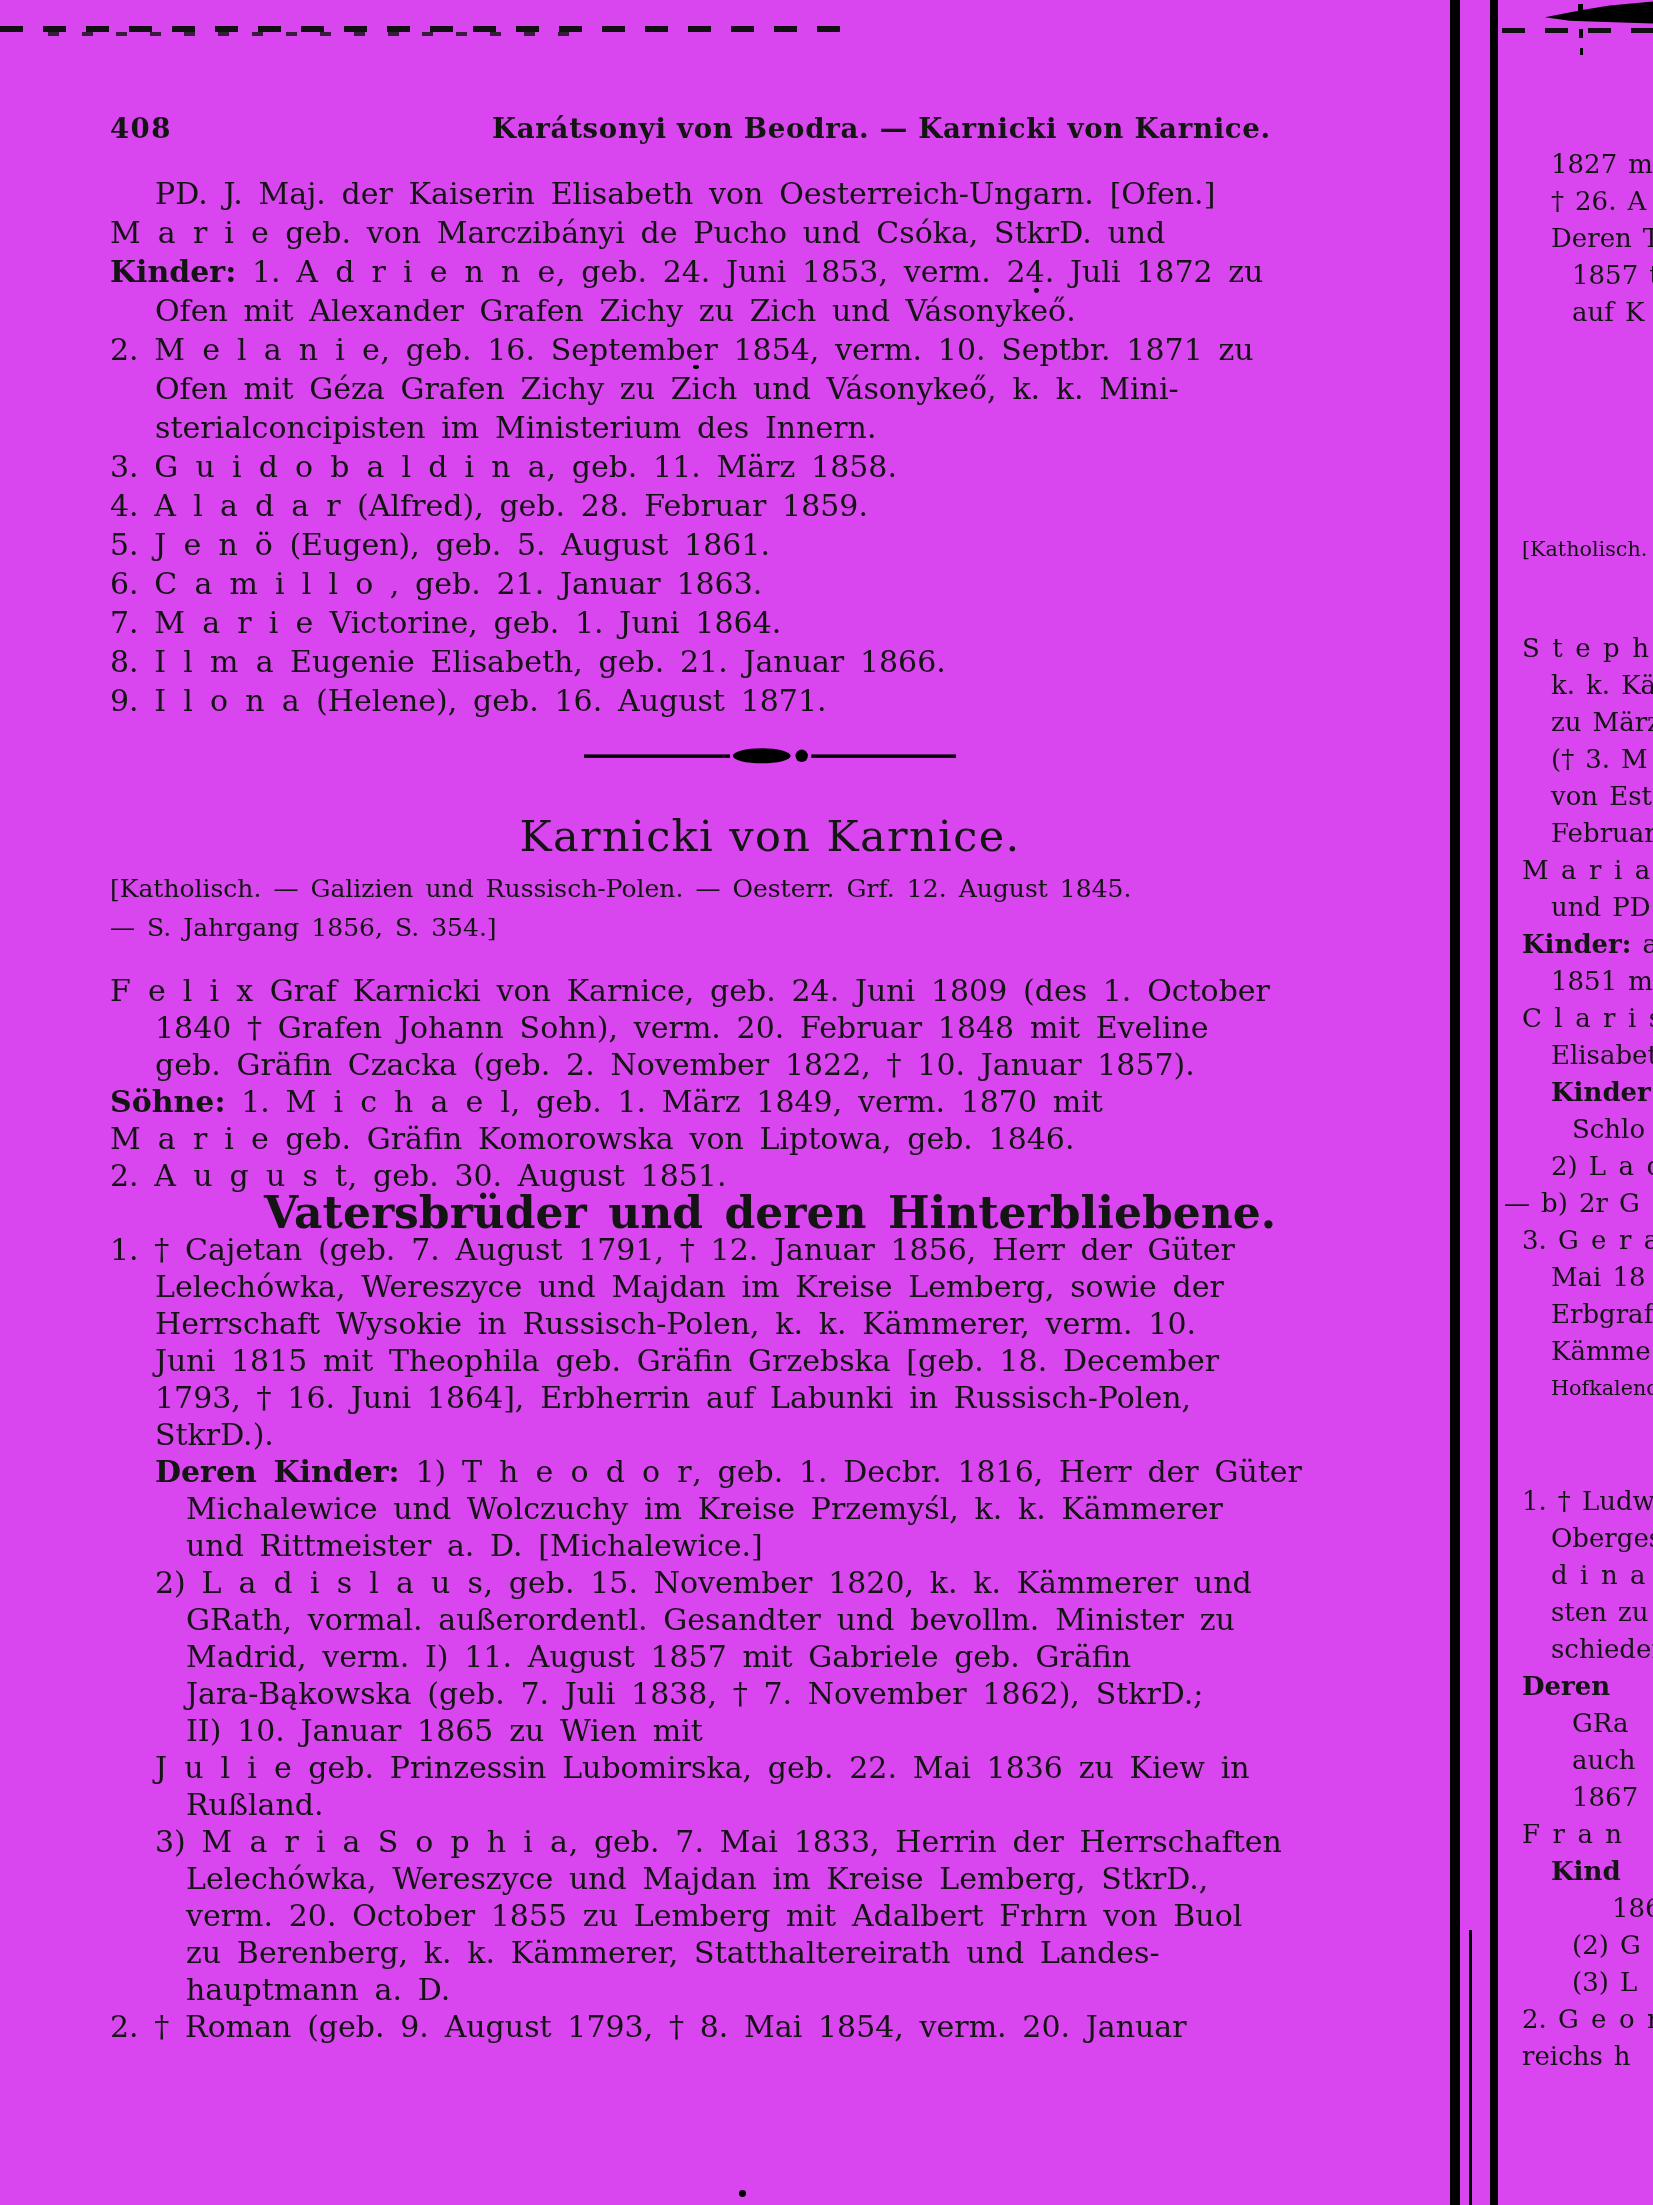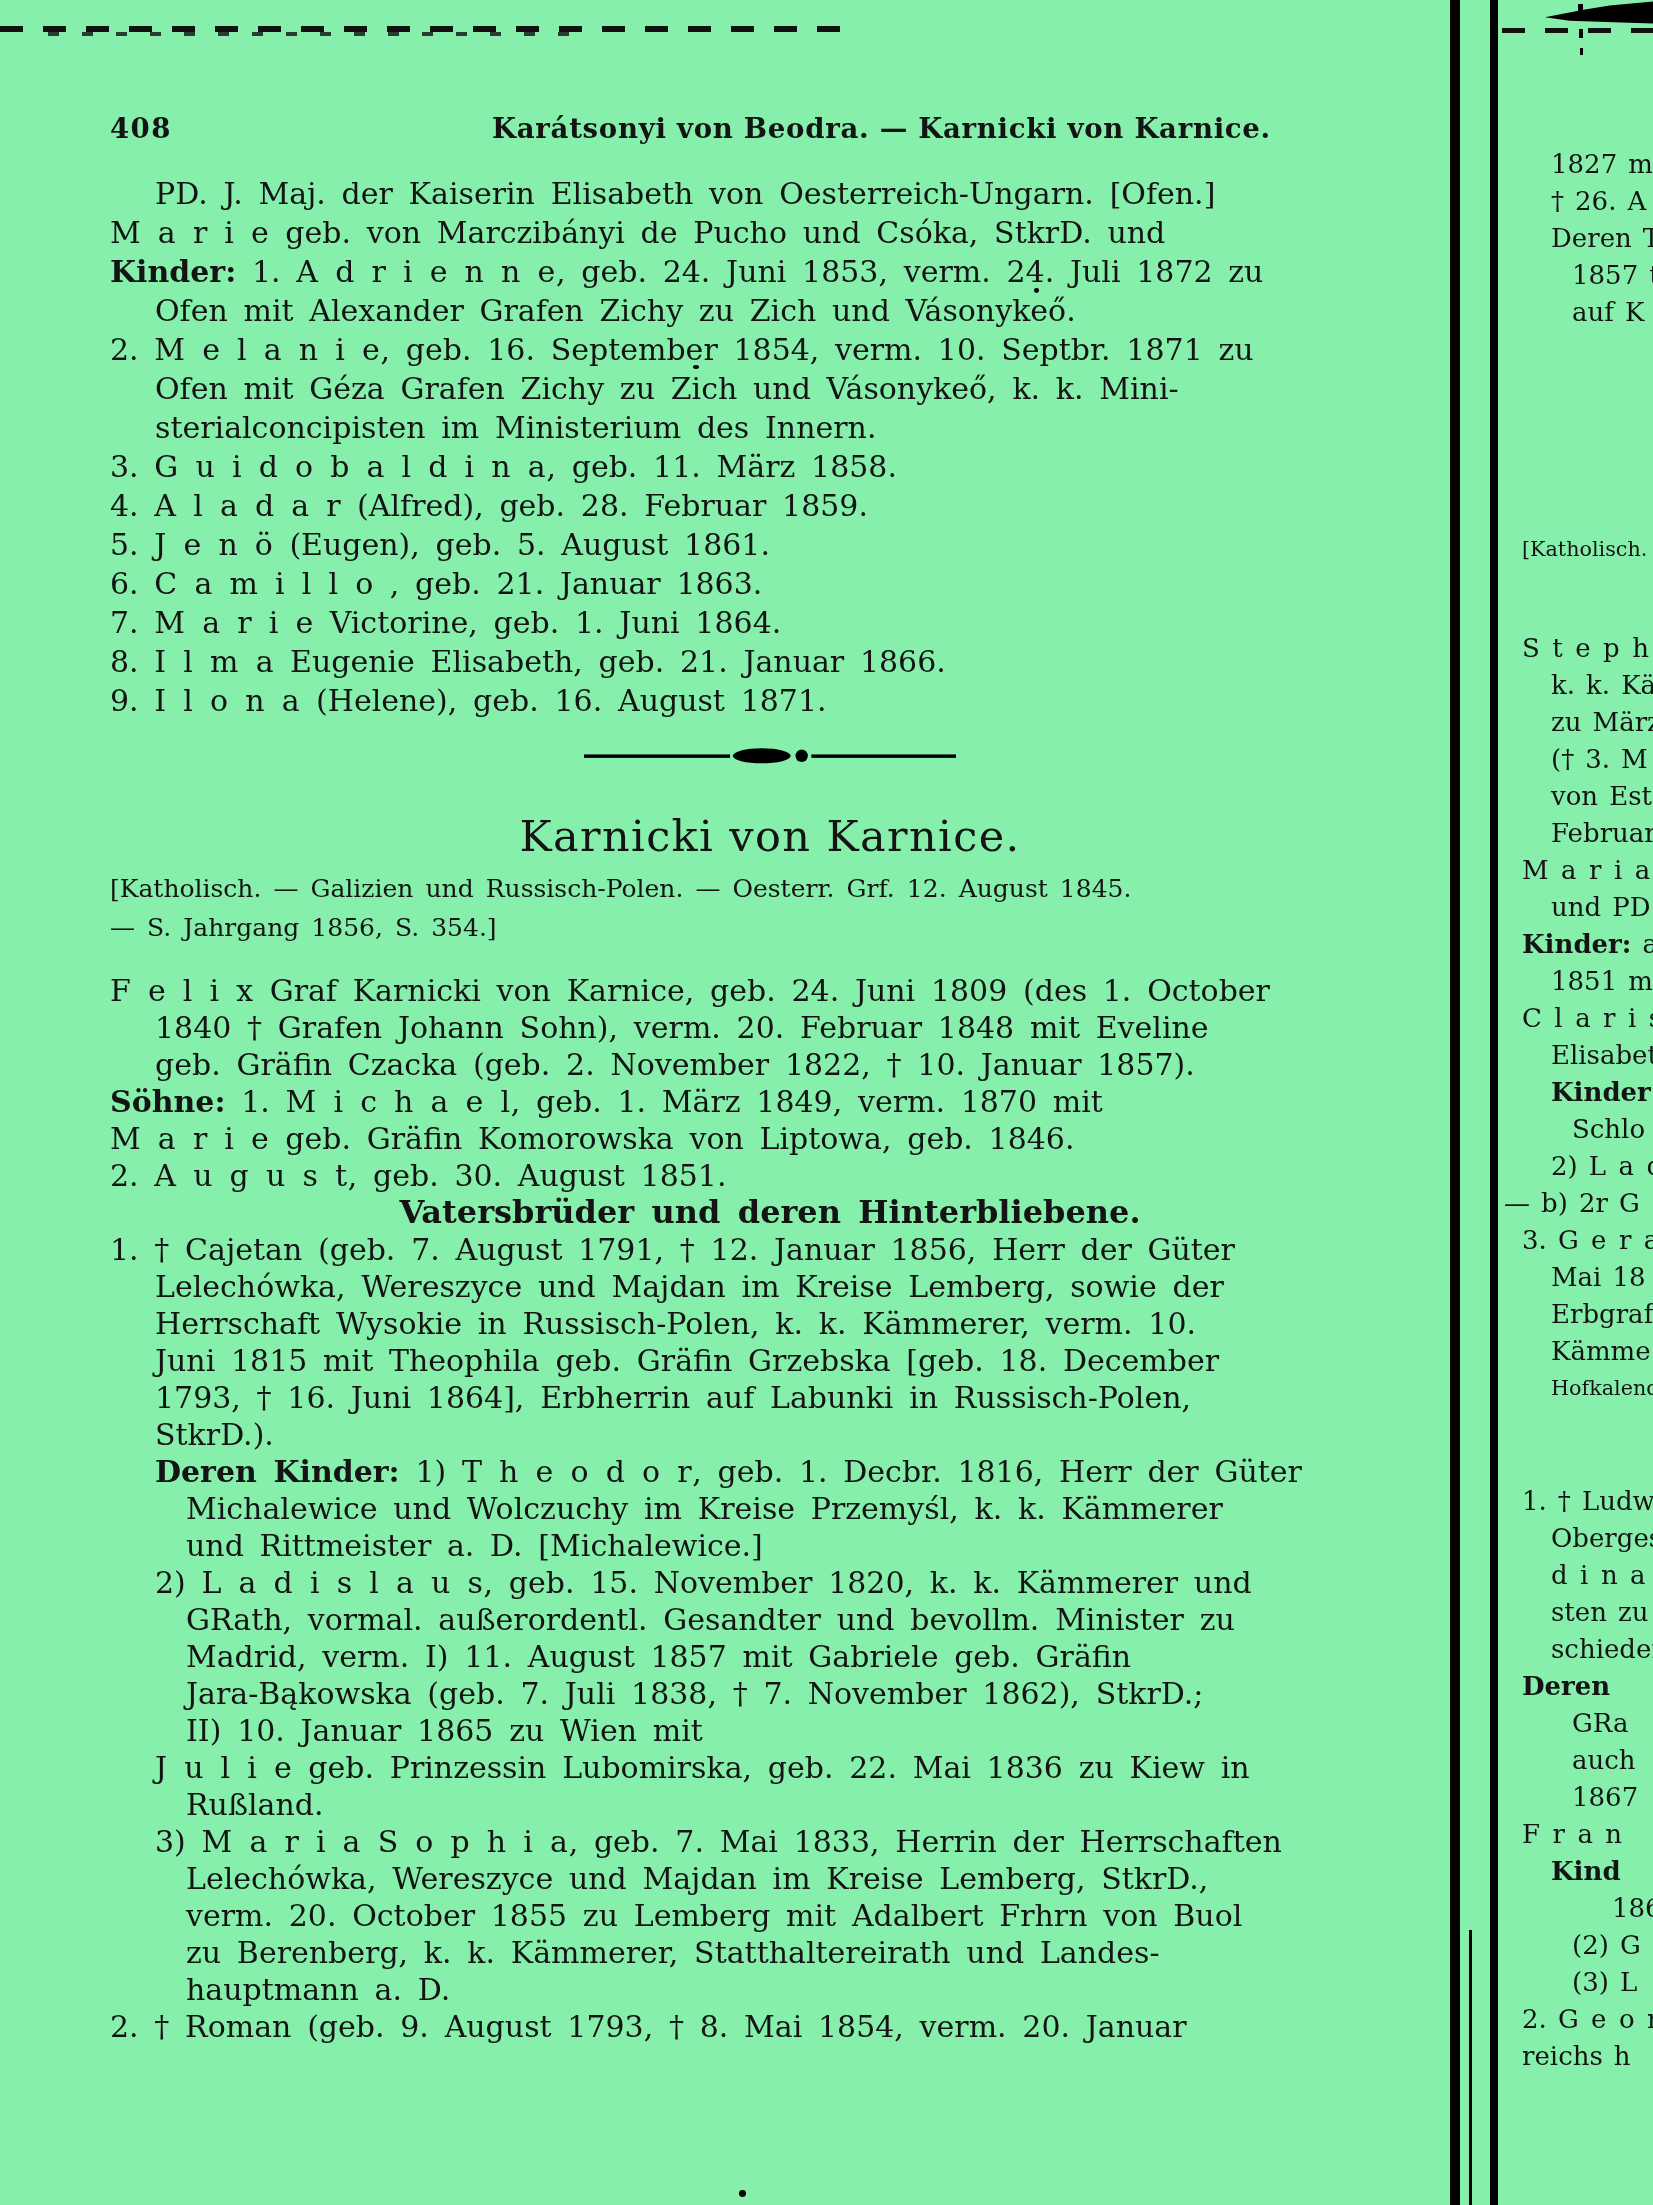--- a/index.html
+++ b/index.html
@@ -1,16 +1,16 @@
 <!DOCTYPE html>
 <html style="font-size:11px"><head>
 <meta charset="utf-8">
 <style>
   html,body{margin:0;padding:0;background:#e8e8e4;}
-  .page{position:relative;width:1654px;height:2205px;background:#86efac;color:#141414;
+  .page{position:relative;width:1654px;height:2205px;background:#d946ef;color:#141414;
         font-family:"DejaVu Serif", serif;overflow:hidden;}
   
   .dash-strip{position:absolute;height:6.2px;background:repeating-linear-gradient(90deg,#111 0 23.4px,transparent 23.4px 43px);}
   .dash-a{top:26px;left:0;width:848px;}
   .dash-b{top:32px;left:48px;width:524px;height:4.1px;opacity:.8;
           background:repeating-linear-gradient(90deg,#111 0 11px,transparent 11px 34px);}
   .dash-c{top:27.6px;left:1502px;width:152px;height:5.5px;}
   .corner-orn{position:absolute;top:0;left:1542px;}
   .top-dot{position:absolute;background:#000;}
   .speck{position:absolute;background:#000;border-radius:50%;}
@@ -20,21 +20,21 @@
   .hdr-num{width:234px;text-align:left;letter-spacing:1.4px;}
   .hdr-title{flex:1;text-align:center;letter-spacing:0.7px;}
   
   .col-main{position:absolute;left:110px;top:174px;width:1320px;}
   .line{white-space:nowrap;height:39px;line-height:39px;font-size:30px;word-spacing:6.2px;}
   .i0{margin-left:0;}
   .i1{margin-left:45px;}
   .i2{margin-left:76px;}
   .ctr{text-align:center;margin-left:0;}
   .seg-b{font-weight:700;}
-  .ctr .seg-b{font-size:32px;}
+  .ctr .seg-b{font-size:44px;}
   .seg-sp{letter-spacing:0.7px;}
   #block2 .line{height:37px;line-height:37px;}
   .divider{margin-top:11px;height:50px;display:flex;align-items:center;justify-content:center;}
   .family-heading{margin-top:30px;margin-bottom:8.3px;text-align:center;
                   font-size:43px;font-weight:400;letter-spacing:1.4px;}
   .bracket .line{height:39px;line-height:39px;font-size:25px;text-align:left;word-spacing:4.1px;}
   #block2{margin-top:25px;}
   
   .rule{position:absolute;top:0;bottom:0;background:#000;}
   .rule-a{left:1450px;width:9.6px;}

